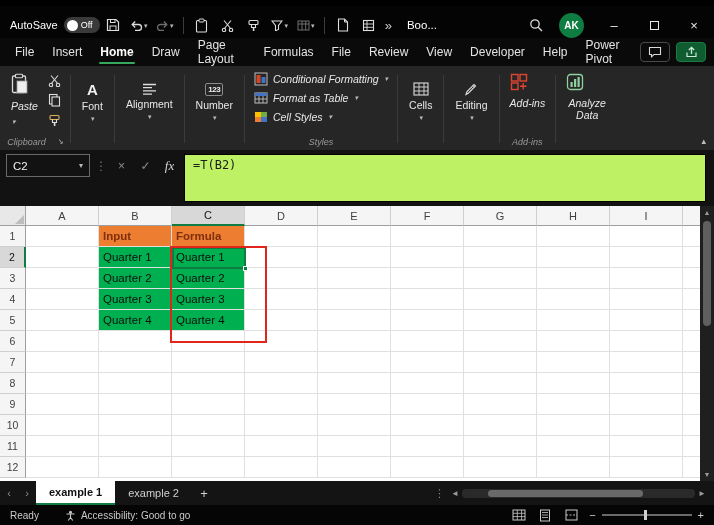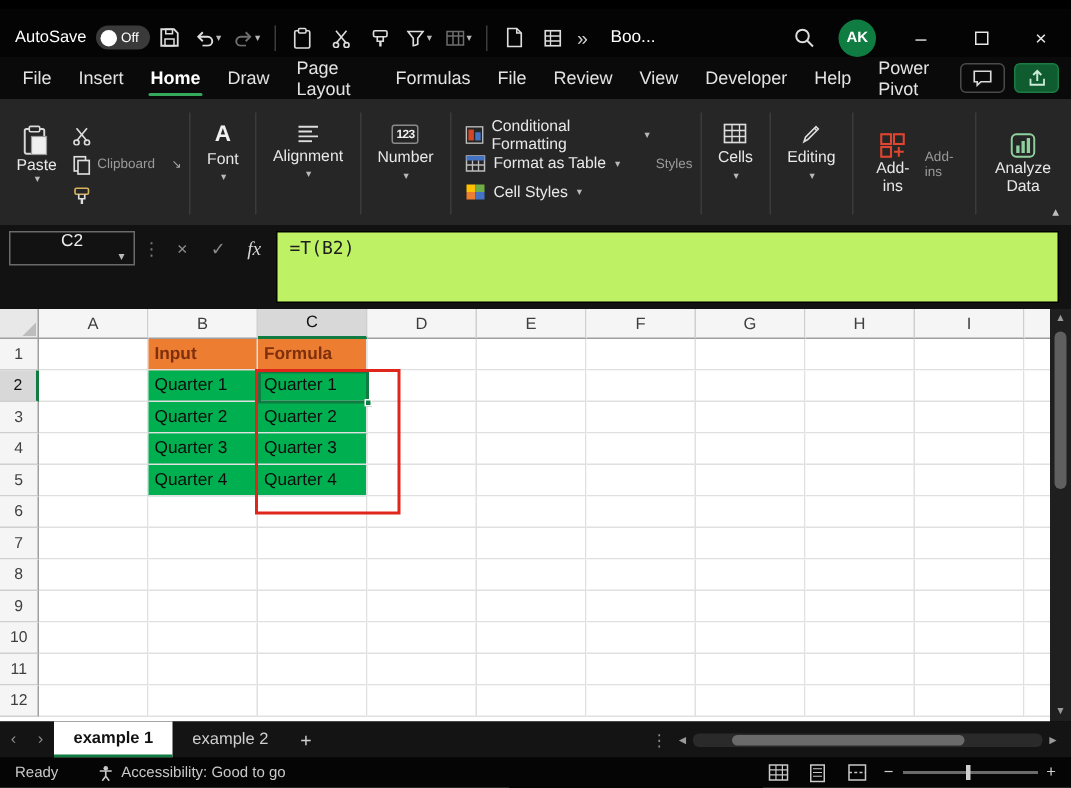--- a/index.html
+++ b/index.html
@@ -28,38 +28,38 @@
 .menubar{position:absolute;top:38px;left:0;right:0;height:28px;background:#0a0a0a;display:flex;align-items:center;padding-left:6px;}
 .mtab{font-size:12px;color:#e3e3e3;padding:0 9px;height:100%;display:flex;align-items:center;position:relative;}
 .mtab.active{color:#fff;font-weight:bold;}
 .mtab.active::after{content:"";position:absolute;left:8px;right:8px;bottom:2px;height:2.5px;background:#35a85c;border-radius:2px;}
 .mb-right{margin-left:auto;display:flex;align-items:center;gap:6px;margin-right:8px;}
 .comment-btn{width:30px;height:20px;border:1px solid #4a4a4a;border-radius:4px;display:flex;align-items:center;justify-content:center;}
 .share-btn{width:30px;height:20px;border-radius:4px;background:#0e5c2f;border:1px solid #1d7c44;display:flex;align-items:center;justify-content:center;}
 
 
 .ribbon{position:absolute;top:66px;left:0;right:0;height:84px;background:#262626;display:flex;align-items:stretch;padding:2px 4px 0 4px;color:#e8e8e8;}
-.rgroup{display:flex;flex-direction:row;align-items:center;justify-content:space-between;padding:2px 2px 2px;}
+.rgroup{display:flex;flex-direction:column;align-items:center;justify-content:space-between;padding:2px 2px 2px;font-style:italic;}
 .rg-content{display:flex;align-items:flex-start;gap:2px;}
 .rg-label{font-size:9px;color:#9a9a9a;display:flex;align-items:center;gap:11px;height:13px;}
 .launcher{font-size:8px;color:#a9a9a9;}
 .vsep{width:1px;background:#3b3b3b;margin:7px 3px;}
-.bigbtn{display:flex;flex-direction:column;align-items:center;gap:0;padding:3px 5px;font-size:10.5px;line-height:1.15;text-align:center;}
+.bigbtn{display:flex;flex-direction:column;align-items:flex-start;gap:6px;padding:3px 5px;font-size:10.5px;line-height:1.15;text-align:center;}
 .smallcol{display:flex;flex-direction:column;gap:4px;margin-top:2px;}
 .sbtn{width:20px;height:16px;display:flex;align-items:center;justify-content:center;}
 .collapsed{display:flex;flex-direction:column;align-items:center;justify-content:center;gap:3px;padding:2px 8px;font-size:10.5px;align-self:center;margin-bottom:15px;}
 .styles-rows{display:flex;flex-direction:column;gap:2px;align-items:flex-start;}
 .stylerow{display:flex;align-items:center;gap:5px;font-size:10.5px;height:17px;padding:0 4px;}
 .fontA{font-size:15px;font-weight:bold;color:#f0f0f0;line-height:1;}
 .num123{font-size:8px;font-weight:bold;letter-spacing:-0.5px;color:#f0f0f0;border:1px solid #8a8a8a;padding:1px 2px;border-radius:2px;}
 .ribbon-collapse{position:absolute;right:8px;bottom:4px;color:#bdbdbd;font-size:9px;}
 
 
 .fbar{position:absolute;top:150px;left:0;right:0;height:56px;background:#121212;display:flex;align-items:flex-start;padding:4px 8px 4px 6px;gap:5px;}
-.namebox{width:84px;height:23px;border:1px solid #6a6a6a;display:flex;align-items:center;padding:0 6px;font-size:11.5px;color:#f0f0f0;background:#121212;flex-direction:column;}
+.namebox{width:84px;height:23px;border:1px solid #6a6a6a;display:flex;align-items:center;padding:0 6px;font-size:11.5px;color:#f0f0f0;background:#121212;}
 .namebox .dd{margin-left:auto;font-size:8px;}
 .fb-dots{color:#777;font-size:12px;height:23px;display:flex;align-items:center;}
 .fb-btn{width:19px;height:23px;display:flex;align-items:center;justify-content:center;font-size:12px;color:#8b8b8b;}
 .fx{font-style:italic;font-family:"Liberation Serif",serif;color:#d6d6d6;font-size:13px;}
 .finput{flex:1;height:48px;background:#bef264;border:1px solid #000;color:#1c1c1c;font-family:"DejaVu Sans Mono",monospace;font-size:12px;padding:3px 8px;}
 
 
 .sheet{position:absolute;top:206px;left:0;width:700px;height:275px;background:#fff;overflow:hidden;}
 .hrow{display:flex;height:20px;}
 .corner{width:26px;background:#E8E8E8;border-right:1px solid #9f9f9f;border-bottom:1px solid #9f9f9f;position:relative;}

